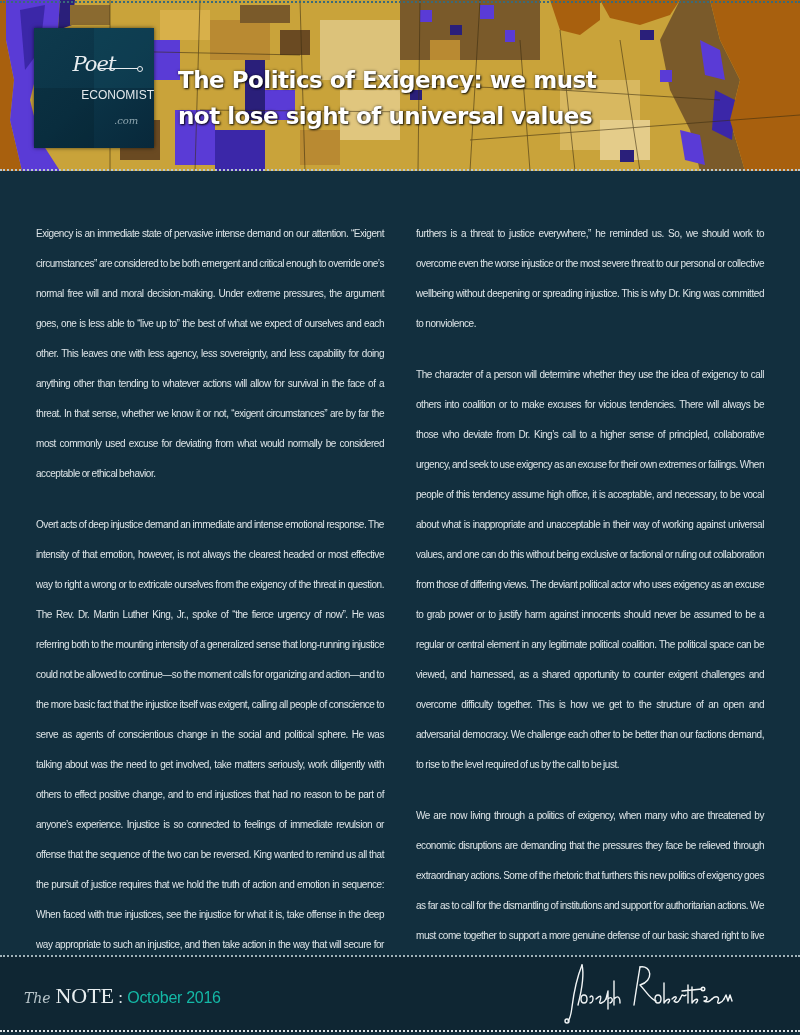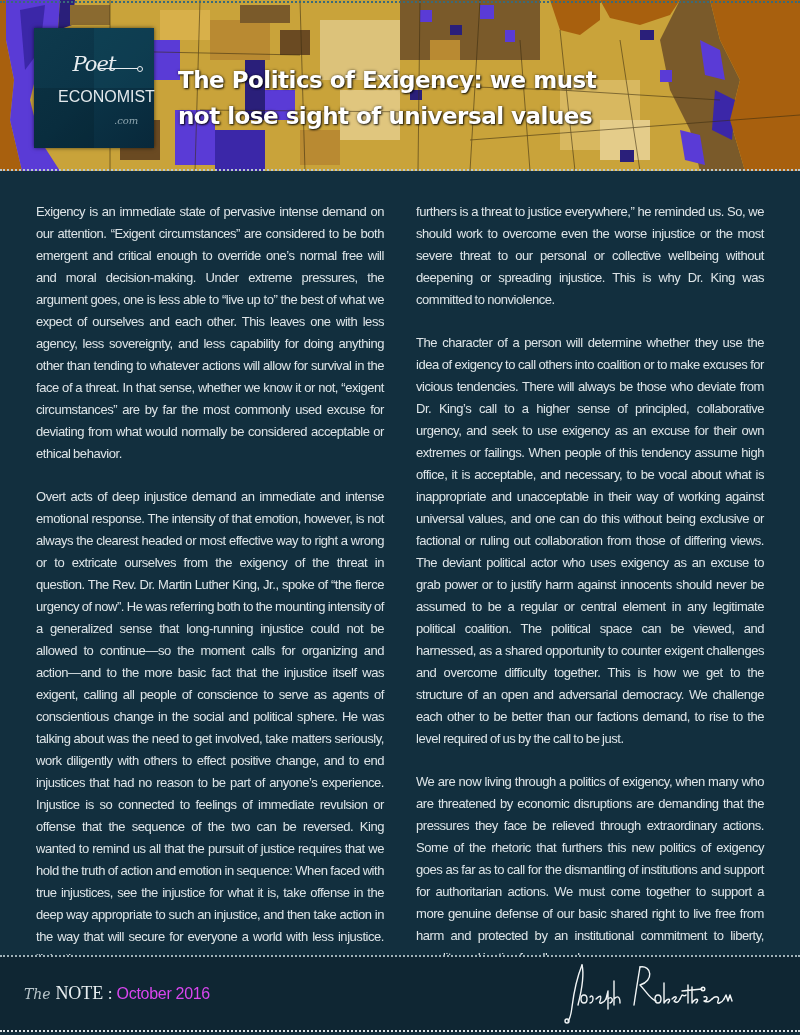--- a/index.html
+++ b/index.html
@@ -41,22 +41,22 @@
       font-family: "DejaVu Serif", serif; font-style: italic;
       color: #e8edf0; font-size: 21px; letter-spacing: -1px;
     }
     .logo .poet-line {
       position:absolute; left: 66px; top: 40px; width: 38px; height: 1px; background:#e8edf0;
     }
     .logo .poet-dot {
       position:absolute; left: 103px; top: 38px; width: 4px; height: 4px; border-radius: 50%; border:1px solid #e8edf0;
     }
     .logo .econ {
-      position: absolute; left: 0; top: 60px; width: 120px; text-align: left;
-      color: #e3e9ec; font-size: 16px; letter-spacing: 0px; font-weight: normal; margin-left: 24px;
+      position: absolute; left: 0; top: 60px; width: 120px; text-align: right;
+      color: #e3e9ec; font-size: 12px; letter-spacing: 0px; font-weight: normal;
     }
     .logo .com {
       position: absolute; left: 80px; top: 87px;
       font-family: "DejaVu Serif", serif; font-style: italic;
       color: #8fa7b0; font-size: 10px;
     }
     .title {
       position: absolute;
       left: 178px; top: 62px;
       width: 420px;
@@ -70,25 +70,25 @@
     }
     .content {
       position: absolute;
       left: 36px; top: 201px;
       width: 728px;
       display: flex;
       justify-content: space-between;
     }
     .col { width: 348px; }
     .col p {
-      margin: 0 0 21px 0;
+      margin: 18px 0 21px 0;
       color: #dde4e7;
       font-family: "Liberation Sans", sans-serif;
-      font-size: 13px;
-      line-height: 22px;
+      font-size: 10px;
+      line-height: 30px;
       text-align: justify;
       letter-spacing: -0.45px;
       word-spacing: -0.5px;
     }
     .col p.cont-last { text-align-last: justify; }
     .footer {
       position: absolute;
       left: 0; top: 955px;
       width: 800px; height: 73px;
       background: #0f2633;
@@ -96,25 +96,25 @@
       border-bottom: 2px dotted #d7e0e3;
     }
     .footer .note {
       position: absolute; left: 24px; top: 26px;
       color: #dfe6e9; font-size: 17px; white-space: nowrap;
     }
     .footer .note .the {
       font-family: "DejaVu Serif", serif; font-style: italic; font-size: 14px; color: #b9c6cb; text-align: right;
     }
     .footer .note .notew {
-      font-family: "Liberation Serif", serif; font-size: 18px; color: #e8eef0;
+      font-family: "Liberation Serif", serif; font-size: 22px; color: #e8eef0;
     }
     .footer .note .sep { font-family: "Liberation Serif", serif; font-size: 17px; }
     .footer .note .date {
-      font-family: "Liberation Sans", sans-serif; font-size: 16px; color: #d946ef; letter-spacing: -0.3px;
+      font-family: "Liberation Sans", sans-serif; font-size: 16px; color: #14b8a6; letter-spacing: -0.3px;
     }
     .footer .signature {
       position: absolute; left: 560px; top: 4px;
     }
   </style>
 </head>
 <body>
 
 <header class="header">
   <svg class="map" width="800" height="171" viewBox="0 0 800 171">

